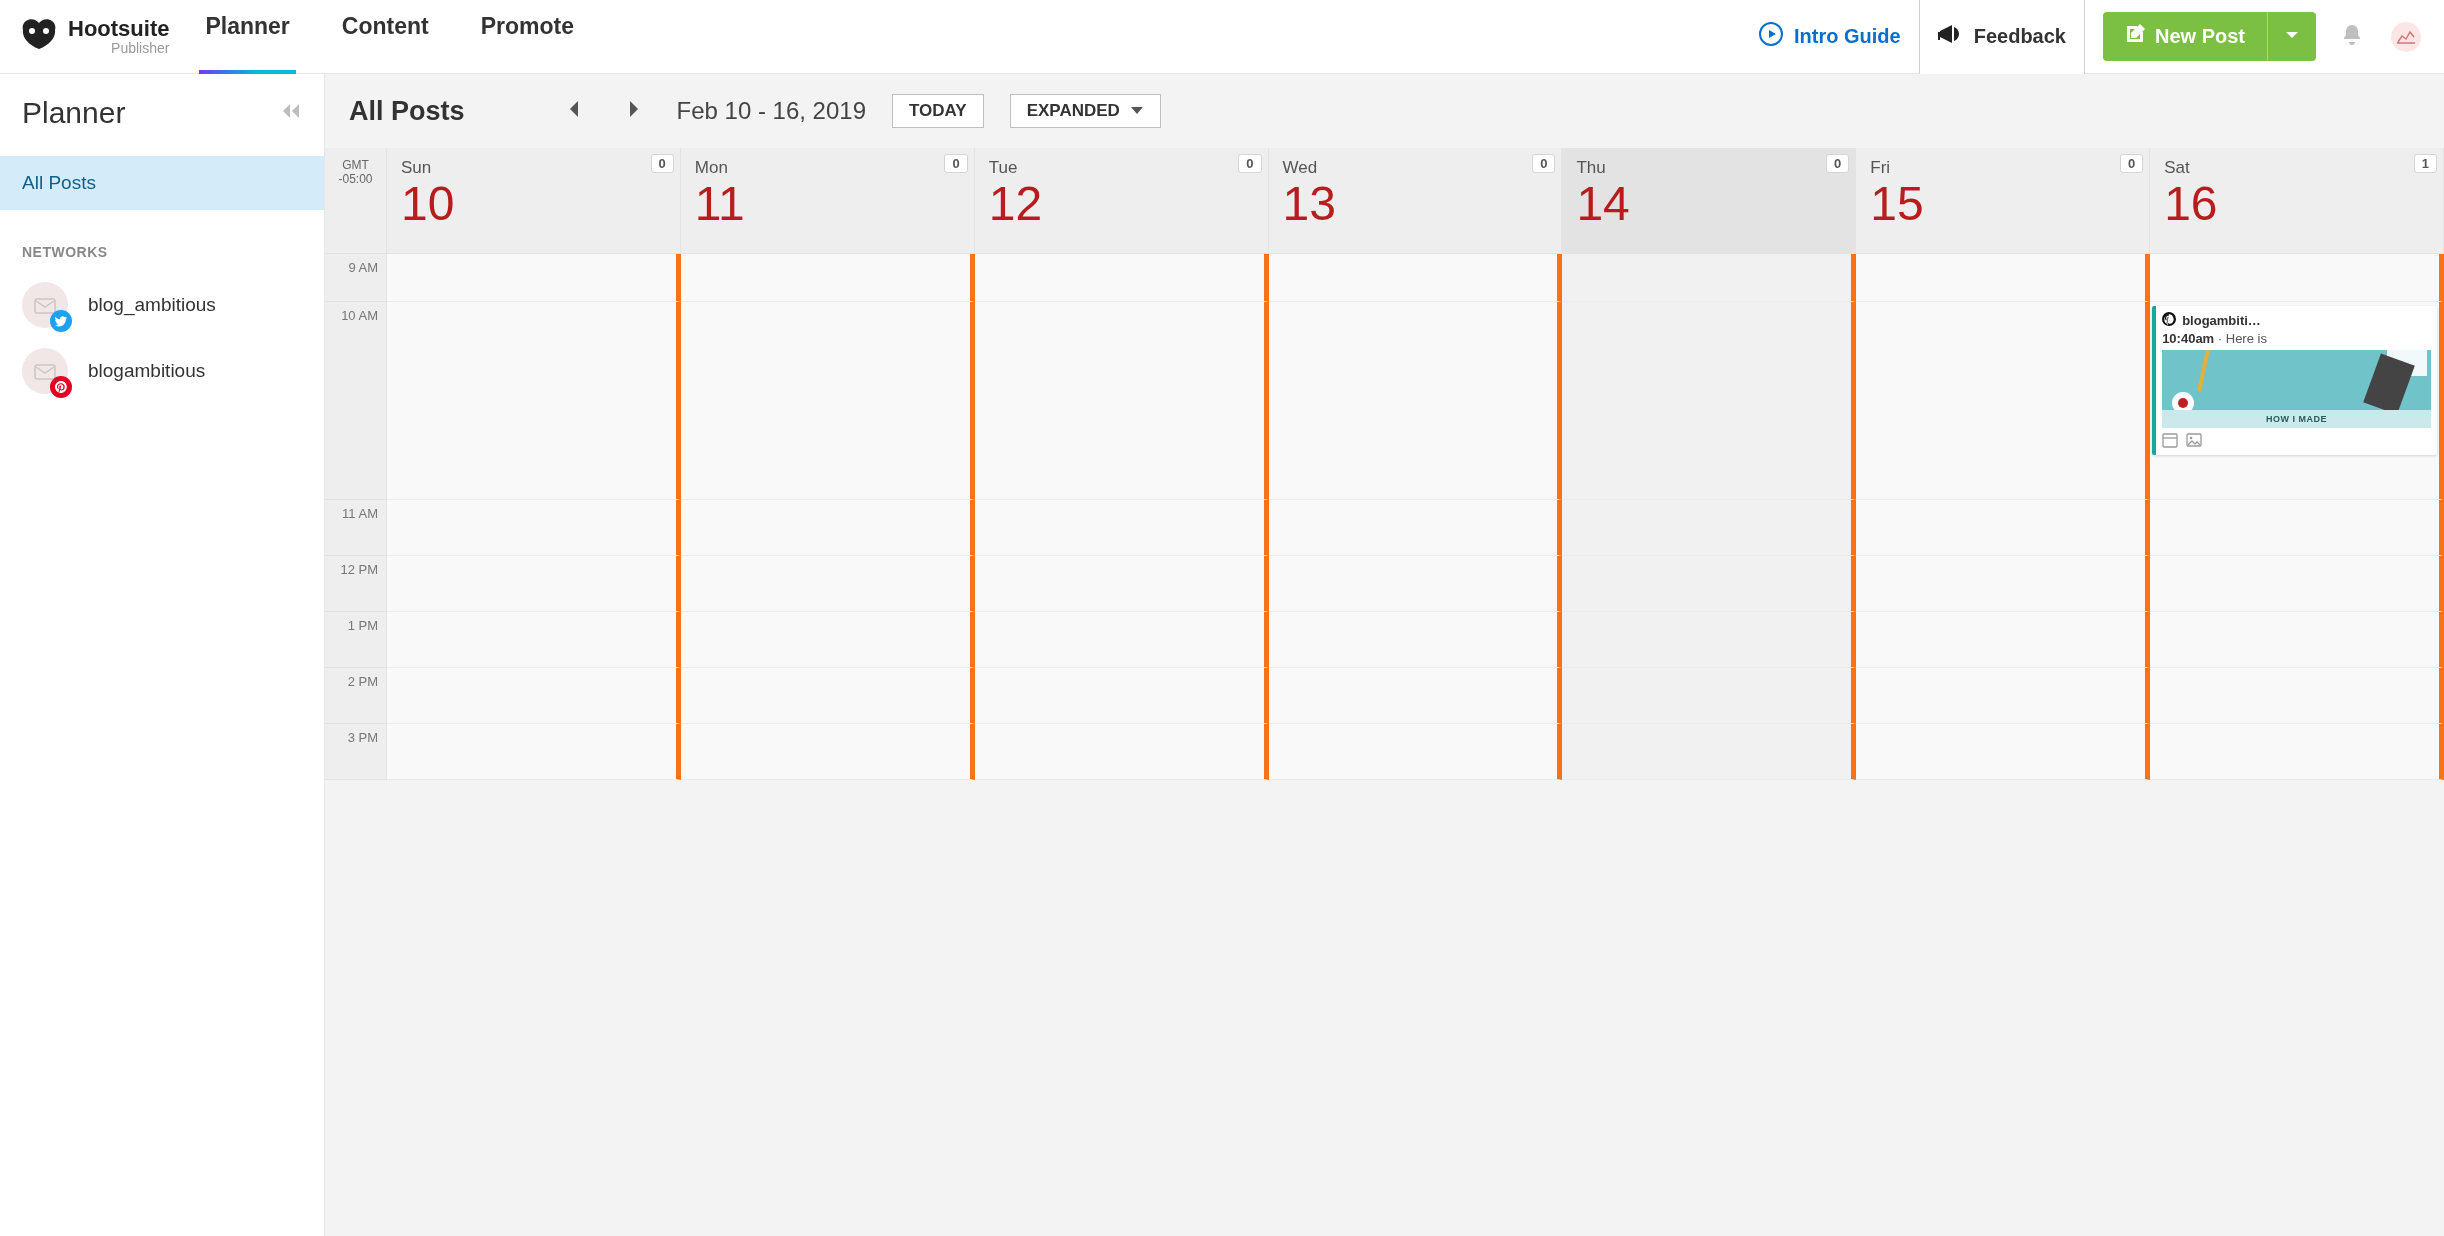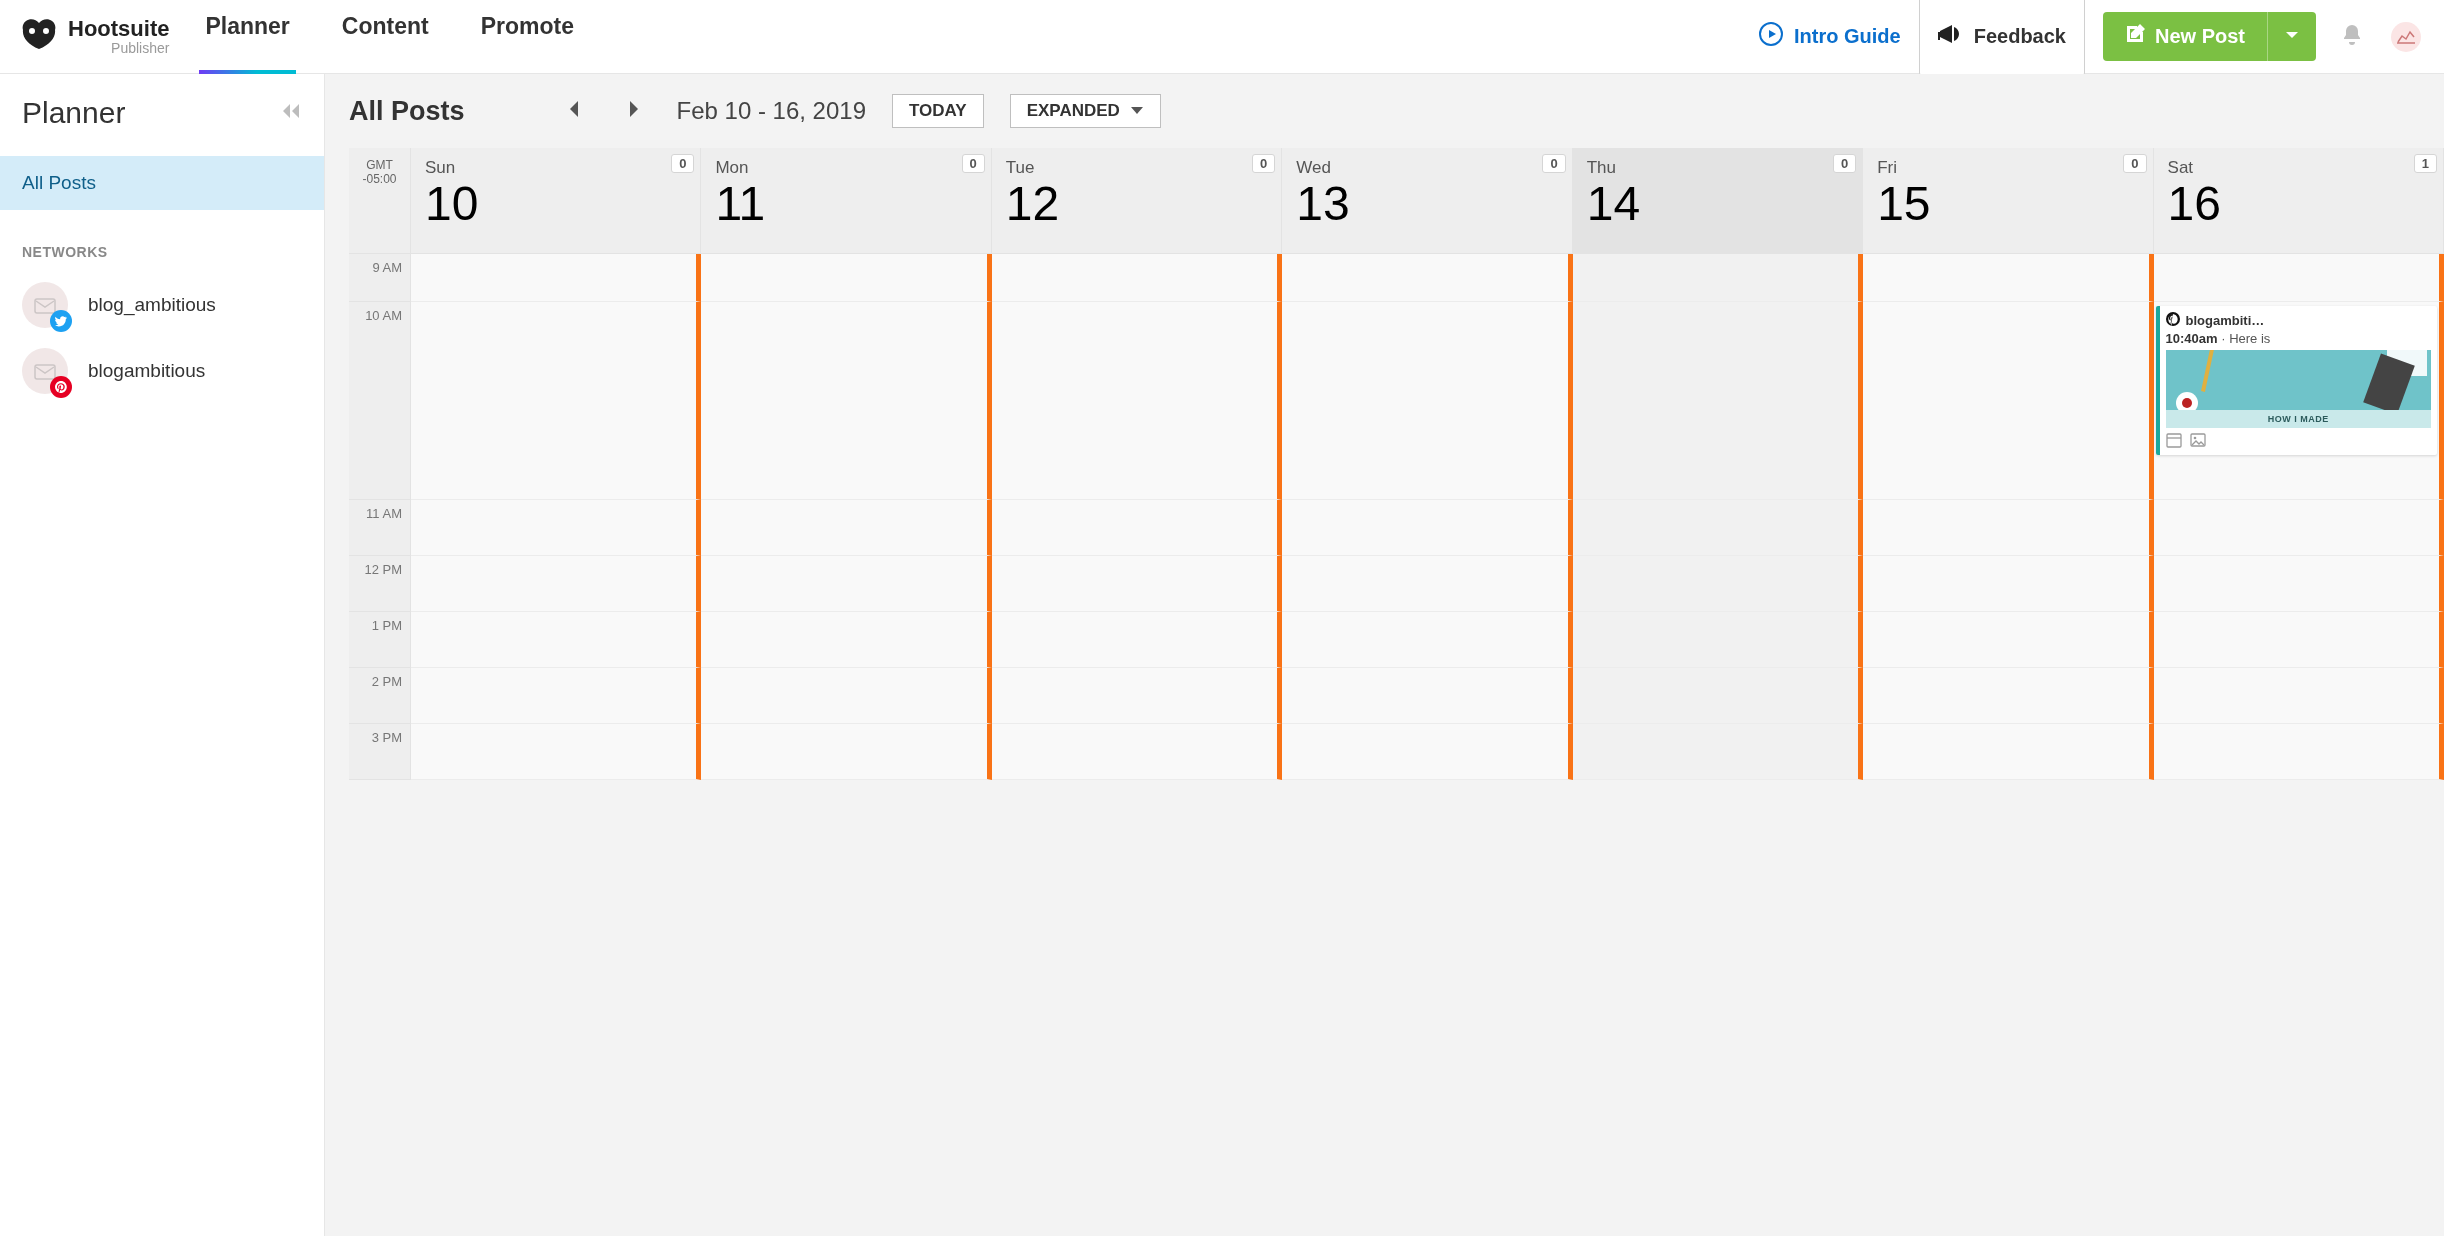--- a/index.html
+++ b/index.html
@@ -34,25 +34,25 @@
 .net-avatar svg.main-ic{opacity:.35;}
 .net-badge { position:absolute;right:-4px;bottom:-4px;width:22px;height:22px;border-radius:50%;display:flex;align-items:center;justify-content:center; }
 .net-name { font-size:19px; }
 .content { flex:1; display:flex; flex-direction:column; background:#f3f3f3; overflow:hidden;}
 .content-head { display:flex; align-items:center; gap:26px; padding:20px 24px; background:#f3f3f3; }
 .content-title { font-size:27px; font-weight:700; color:#333; }
 .arrow-btn { width:34px;height:34px;display:flex;align-items:center;justify-content:center;color:#555;cursor:pointer;font-size:20px;}
 .date-range { font-size:24px; color:#444; }
 .pill-btn { border:1px solid #bfbfbf; background:#fff; border-radius:0; padding:6px 16px; font-size:17px; font-weight:700; color:#333; cursor:pointer; display:flex;align-items:center;gap:10px;}
 .calendar { flex:1; overflow:auto; }
-.cal-grid { display:grid; grid-template-columns: 62px repeat(7, 1fr); margin-left: 24px; }
+.cal-grid { display:grid; grid-template-columns: 62px repeat(7, 1fr); }
 .tz-cell { background:#eeeeee; border-right:1px solid #e3e3e3; border-bottom:1px solid #e3e3e3; padding:10px 6px; font-size:12px; color:#666; text-align:center; height:106px;}
 .day-head { background:#eeeeee; border-right:1px solid #e3e3e3; border-bottom:1px solid #e3e3e3; position:relative; padding:10px 14px 4px 14px; height:106px;}
 .day-name { font-size:17px; color:#555; }
-.day-num { font-size:48px; color:#000000; font-weight:400; line-height:1; margin-top:2px;}
+.day-num { font-size:48px; color:#b91c1c; font-weight:400; line-height:1; margin-top:2px;}
 .day-count { position:absolute; top:6px; right:6px; background:#fff; border:1px solid #d5d5d5; border-radius:3px; font-size:13px; padding:1px 7px; color:#555; font-weight:600;}
 .day-head.today { background:#e3e3e3; }
 .time-cell { background:#eeeeee; border-right:1px solid #e3e3e3; border-bottom:1px solid #e3e3e3; font-size:13px; color:#777; text-align:right; padding:6px 8px 0 0;}
 .slot { background:#f9f9f9; border-right:5px solid #f97316; border-bottom:1px solid #ececec; position:relative;}
 .slot.today { background:#f1f1f1; }
 .post-card { position:absolute; top:4px; left:2px; right:2px; background:#fff; border-left:4px solid #1aa89c; border-radius:2px; box-shadow:0 1px 3px rgba(0,0,0,.15); padding:6px 6px 4px 6px; font-size:13px; cursor:pointer;}
 .post-head { display:flex; align-items:center; gap:6px; font-weight:700; }
 .post-head span.acct{ white-space:nowrap; overflow:hidden; text-overflow:ellipsis; flex:1;}
 .post-meta { color:#555; margin-top:2px;}
 .post-meta b{color:#333;}

